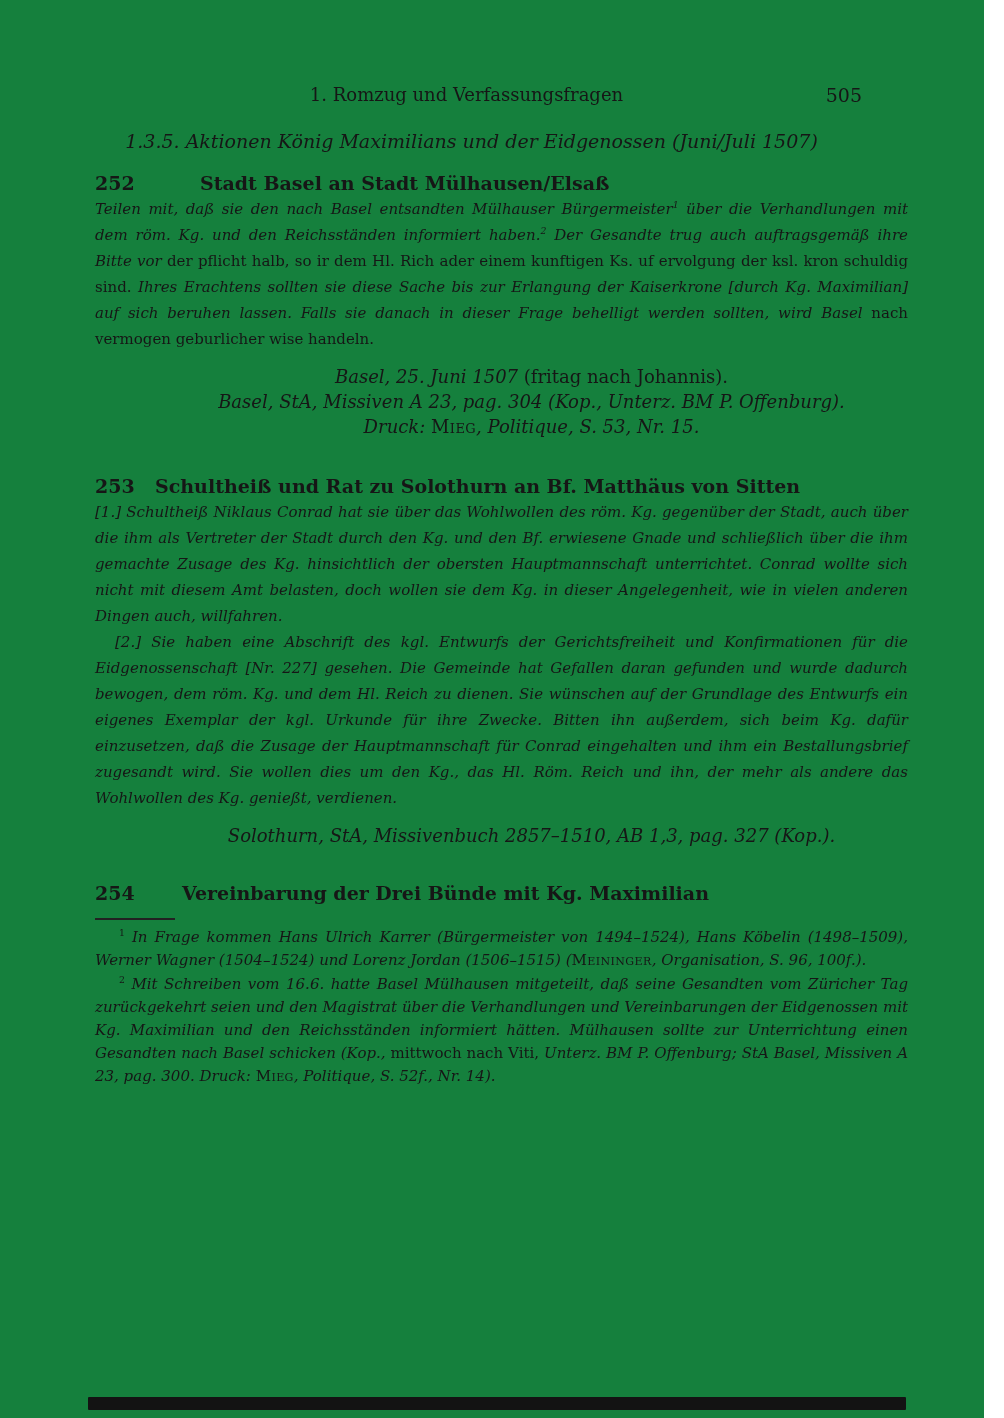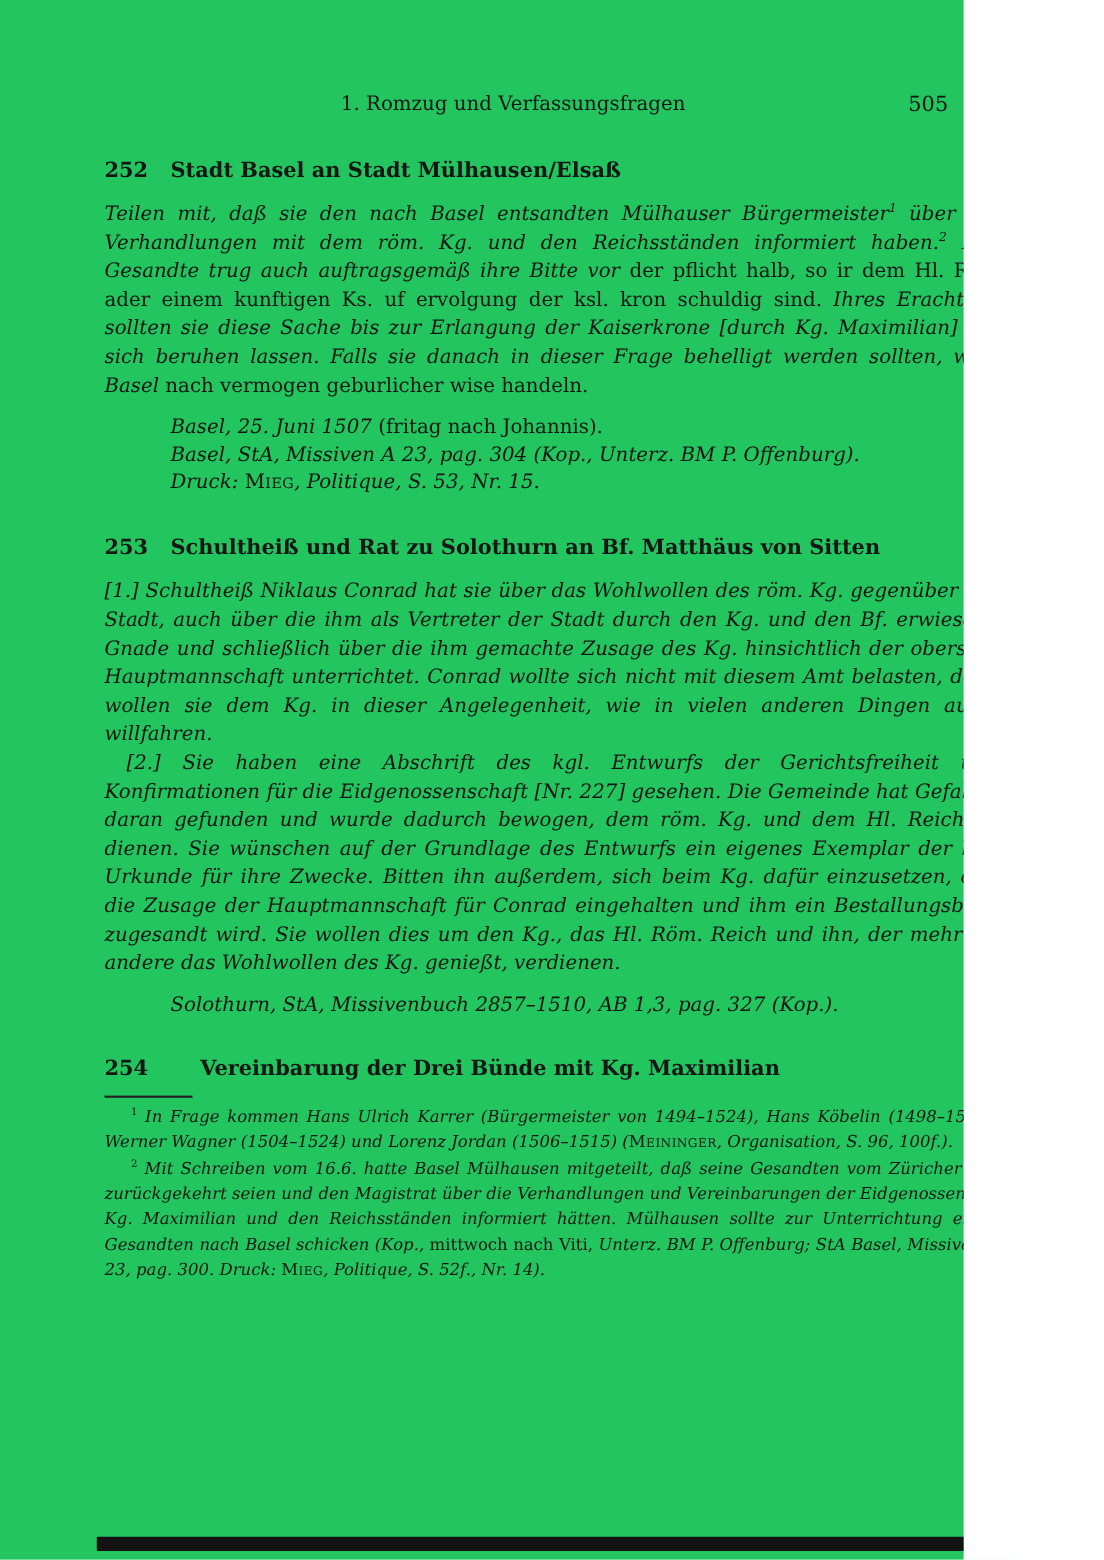--- a/index.html
+++ b/index.html
@@ -1,46 +1,46 @@
 <!DOCTYPE html>
 <html><head>
 <meta charset="utf-8">
 <style>
   html,body{margin:0;padding:0;background:#ffffff;}
   .page{
     position:relative;
-    width:876px;height:1418px;
-    background:#22c55e;
+    width:984px;height:1418px;
+    background:#15803d;
     font-family:"DejaVu Serif", serif;
     color:#161616;
     overflow:hidden;
   }
   .textblock{position:absolute;left:95px;top:84px;width:813px;}
 
   .running-row{position:relative;font-size:18px;line-height:22px;}
   .running-head{text-align:center;padding-right:70px;}
   .page-number{position:absolute;right:46px;top:0;font-size:19px;text-align:center;}
 
   .section-heading{
     margin-top:22px;text-align:center;padding-right:60px;
     font-style:italic;font-size:19px;line-height:26px;
   }
 
   .entry-heading{display:flex;font-weight:bold;font-size:19px;line-height:26px;}
   .entry-num{width:60px;flex:none;}
-  .h-252{margin-top:36px;}
+  .h-252{margin-top:16px;gap:45px;}
   .h-253{margin-top:34px;}
   .h-254{margin-top:32px;gap:27px;}
 
-  .entry-body{margin-top:14px;font-size:18px;line-height:26px;text-align:justify;}
+  .entry-body{font-size:15px;line-height:26px;text-align:justify;}
   .entry-body p{margin:0;}
   .entry-body p.indent{text-indent:20px;}
 
   .source{margin:12px 0 0 60px;font-size:18px;line-height:25px;}
-  .source p{margin:0;}
+  .source p{margin:0;text-align:center;}
 
   .summary{
     margin:18px 0 0 60px;font-size:18px;line-height:26px;
     text-align:justify;text-align-last:justify;
   }
   .summary p{margin:0;}
 
   .fn-rule{width:80px;border:0;border-top:2px solid #222;margin:12px 0 6px 0;}
   .footnotes{font-size:15px;line-height:23px;text-align:justify;}
   .footnote{margin:1px 0 0;text-indent:24px;}
@@ -61,20 +61,21 @@
 <body>
 
 <div class="page">
   <div class="textblock">
 
     <div class="running-row">
       <div class="running-head">1. Romzug und Verfassungsfragen</div>
       <div class="page-number">505</div>
     </div>
 
+    <div class="section-heading">1.3.5. Aktionen König Maximilians und der Eidgenossen (Juni/Juli 1507)</div>
 
     <div class="entry-heading h-252">
       <span class="entry-num">252</span>
       <span class="entry-title">Stadt Basel an Stadt Mülhausen/Elsaß</span>
     </div>
     <div class="entry-body">
       <p><span class="run-i">Teilen mit, daß sie den nach Basel entsandten Mülhauser Bürgermeister</span><span class="run-sup">1</span><span class="run-i"> über die Verhandlungen mit dem röm. Kg. und den Reichsständen informiert haben.</span><span class="run-sup">2</span><span class="run-i"> Der Gesandte trug auch auftragsgemäß ihre Bitte vor </span><span class="run-r">der pflicht halb, so ir dem Hl. Rich ader einem kunftigen Ks. uf ervolgung der ksl. kron schuldig sind. </span><span class="run-i">Ihres Erachtens sollten sie diese Sache bis zur Erlangung der Kaiserkrone [durch Kg. Maximilian] auf sich beruhen lassen. Falls sie danach in dieser Frage behelligt werden sollten, wird Basel </span><span class="run-r">nach vermogen geburlicher wise handeln.</span></p>
     </div>
     <div class="source">
       <p><span class="run-i">Basel, 25. Juni 1507</span><span class="run-r"> (fritag nach Johannis).</span></p>

